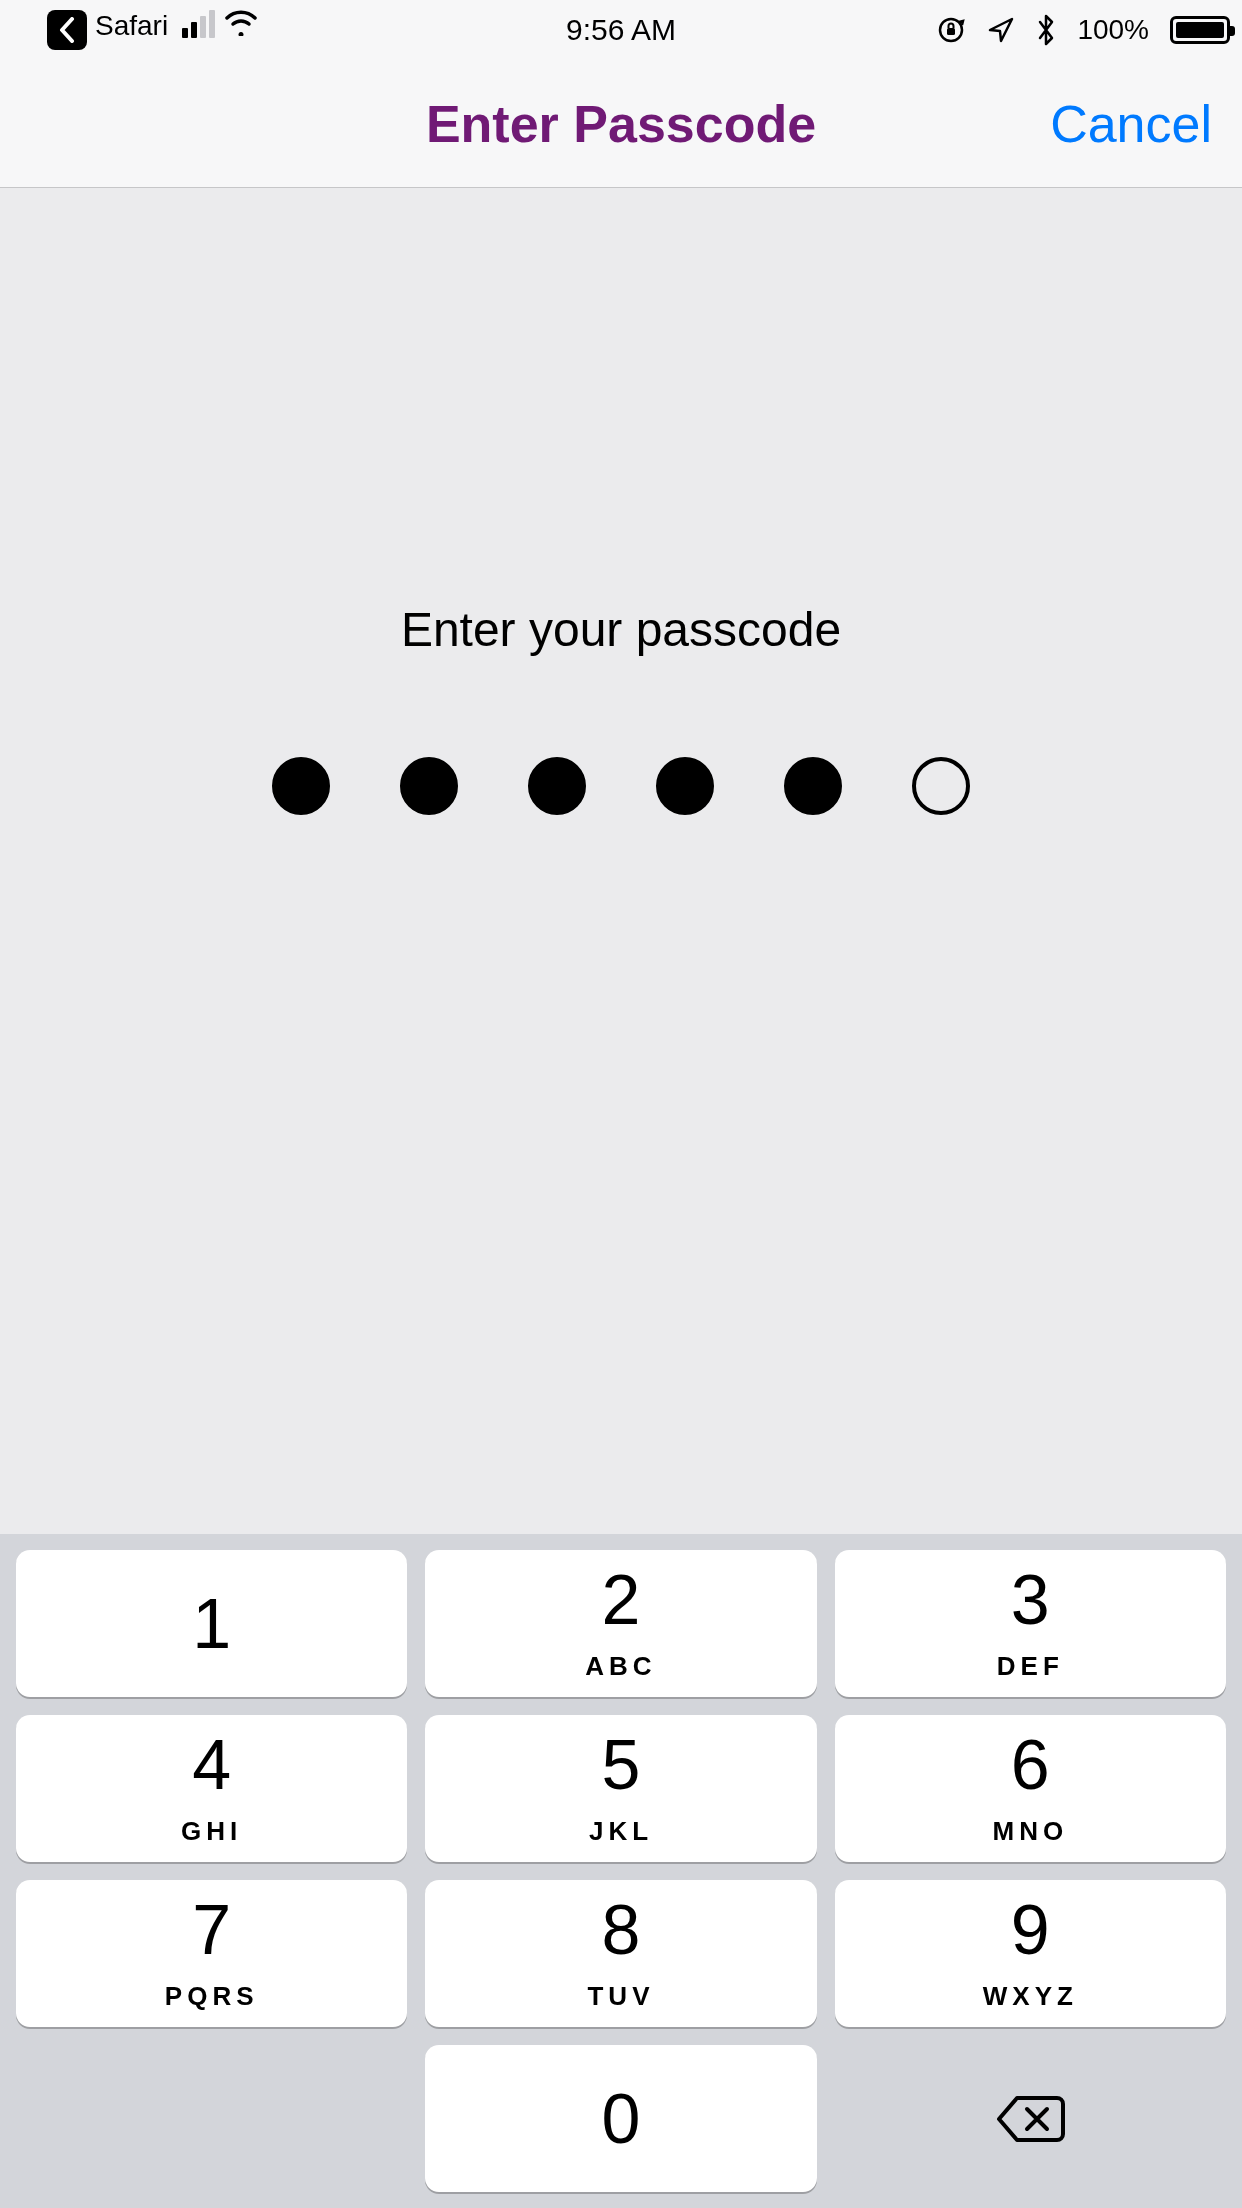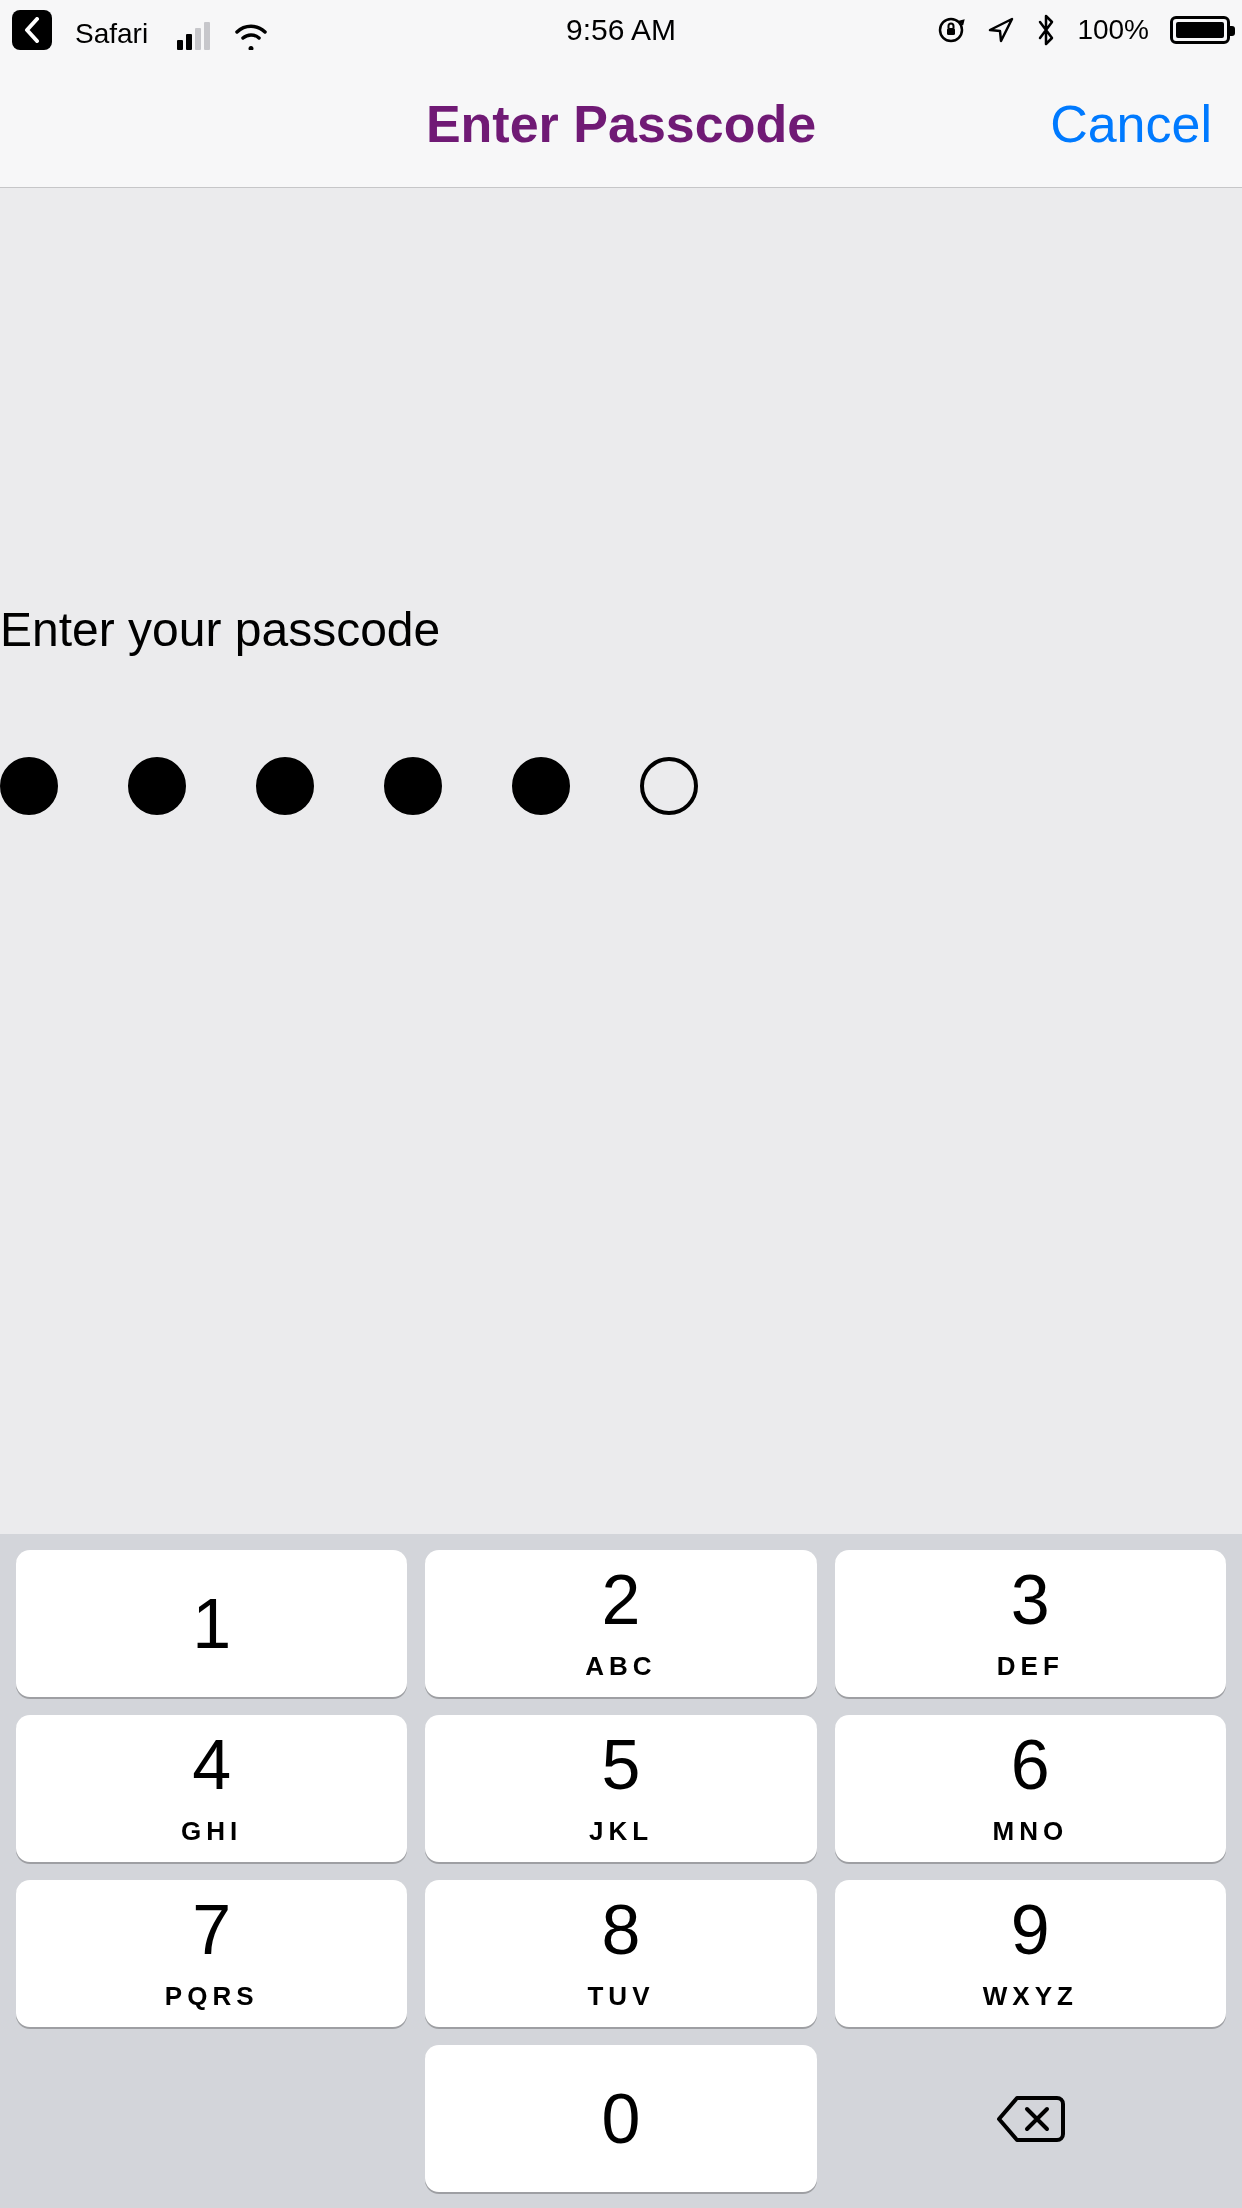--- a/index.html
+++ b/index.html
@@ -21,22 +21,23 @@
       display: flex;
       align-items: center;
       justify-content: space-between;
       padding: 0 12px;
       background: #f7f7f8;
       font-size: 28px;
       font-weight: 500;
     }
     .status-left {
       display: flex;
-      align-items: flex-end;
-      gap: 23px;
+      align-items: flex-start;
+      gap: 8px;
+      margin-left: 35px;
     }
     .back-badge {
       background: #000;
       color: #fff;
       width: 40px;
       height: 40px;
       border-radius: 8px;
       display: flex;
       align-items: center;
       justify-content: center;
@@ -116,21 +117,21 @@
       font-size: 52px;
       color: #007aff;
       font-weight: 400;
       margin-left: 15px;
     }
     
     .content {
       height: 1340px;
       display: flex;
       flex-direction: column;
-      align-items: flex-start;
+      align-items: center;
       justify-content: center;
       gap: 100px;
       margin-top: -150px;
     }
     .prompt {
       font-size: 48px;
       color: #000;
       font-weight: 400;
     }
     .dots {

